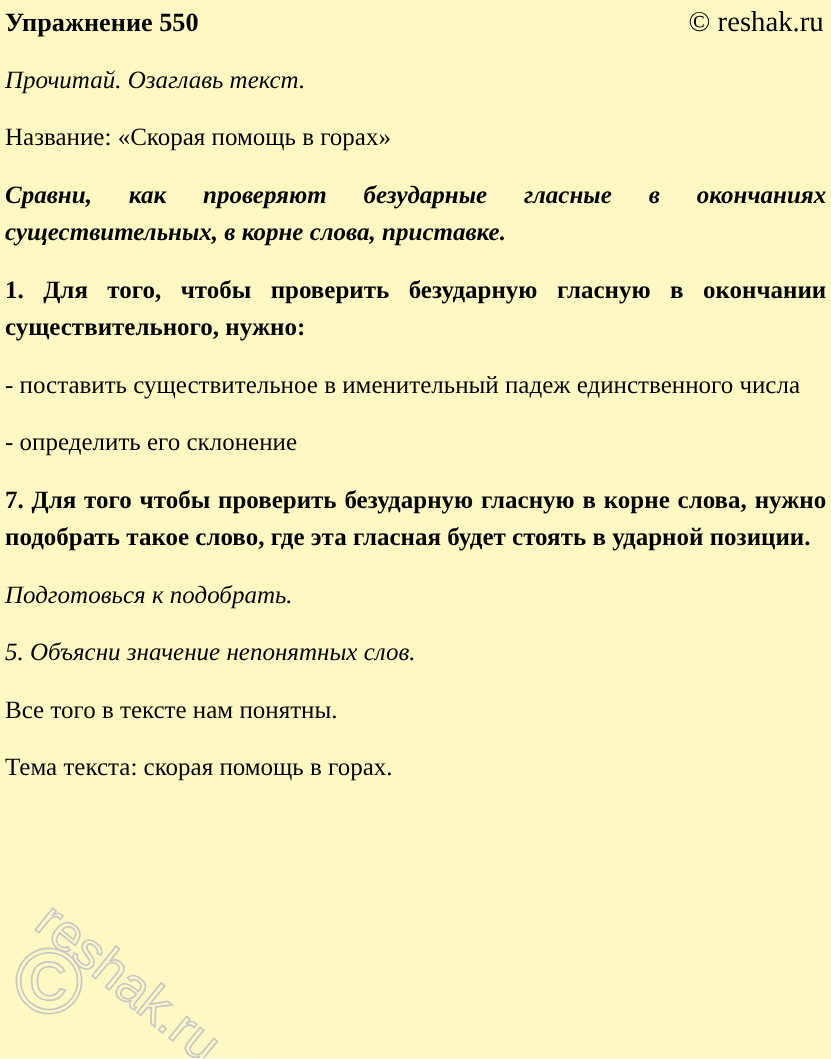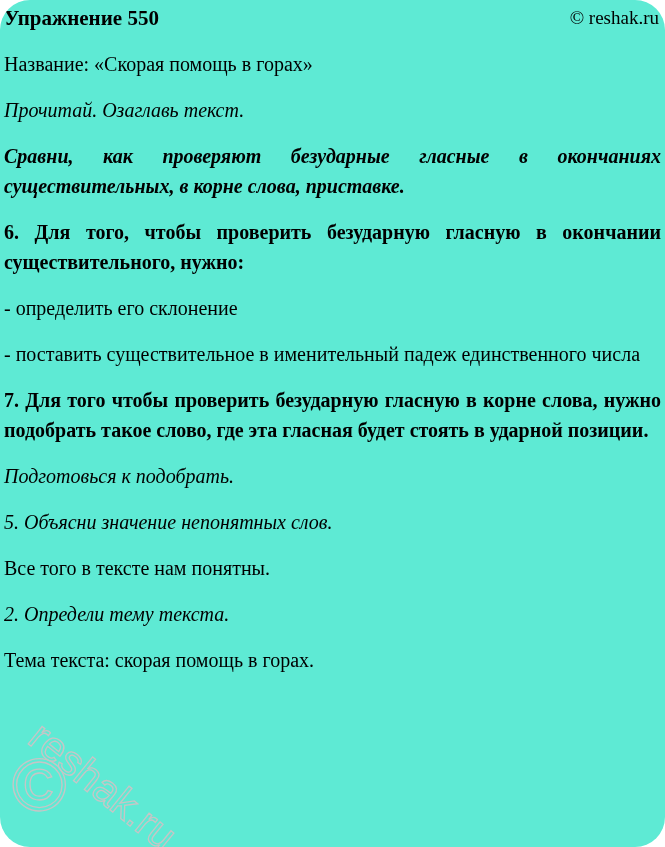--- a/index.html
+++ b/index.html
@@ -1,42 +1,41 @@
 <!DOCTYPE html>
 <html><head>
 <meta charset="utf-8">
 <style>
   html, body { margin: 0; padding: 0; background: #ffffff; }
   .page {
     position: relative;
     width: 665px;
     height: 847px;
-    background: #5eead4;
+    background: #fef9c3;
     color: #000000;
     font-family: "Liberation Serif", "DejaVu Serif", serif;
     font-size: 20px;
     line-height: 30px;
     padding: 3px 4px 0 4px;
     box-sizing: border-box;
     overflow: hidden;
-    border-radius: 30px;
   }
   .header {
     display: flex;
     justify-content: space-between;
     align-items: flex-start;
     height: 30px;
     margin-bottom: 16px;
   }
   .title {
     font-weight: bold;
     font-size: 21px;
   }
   .copyright {
-    font-size: 19px;
+    font-size: 23px;
     padding-right: 2px;
   }
   p.para {
     margin: 0 0 16px 0;
   }
   p.it { font-style: italic; }
   p.jst { text-align: justify; font-weight: bold; }
   .watermark-svg {
     position: absolute;
     left: 0;
@@ -53,31 +52,30 @@
 </head>
 <body>
 
 <div class="page">
 
   <div class="header">
     <span class="title">Упражнение 550</span>
     <span class="copyright">© reshak.ru</span>
   </div>
 
+  <p class="para it">Прочитай. Озаглавь текст.</p>
   <p class="para">Название: «Скорая помощь в горах»</p>
-  <p class="para it">Прочитай. Озаглавь текст.</p>
   <p class="para it jst">Сравни, как проверяют безударные гласные в окончаниях существительных, в корне слова, приставке.</p>
-  <p class="para jst">6. Для того, чтобы проверить безударную гласную в окончании существительного, нужно:</p>
+  <p class="para jst">1. Для того, чтобы проверить безударную гласную в окончании существительного, нужно:</p>
+  <p class="para">- поставить существительное в именительный падеж единственного числа</p>
   <p class="para">- определить его склонение</p>
-  <p class="para">- поставить существительное в именительный падеж единственного числа</p>
   <p class="para jst">7. Для того чтобы проверить безударную гласную в корне слова, нужно подобрать такое слово, где эта гласная будет стоять в ударной позиции.</p>
   <p class="para it">Подготовься к подобрать.</p>
   <p class="para it">5. Объясни значение непонятных слов.</p>
   <p class="para">Все того в тексте нам понятны.</p>
-  <p class="para it">2. Определи тему текста.</p>
   <p class="para">Тема текста: скорая помощь в горах.</p>
 
   <svg class="watermark-svg" width="665" height="847" viewBox="0 0 665 847" aria-hidden="true">
     <text class="wm-stroke" font-size="74" x="12" y="810">©</text>
     <text class="wm-stroke" font-size="42" transform="translate(26,742) rotate(39)">reshak.ru</text>
   </svg>
 
 </div>
 
 </body></html>

